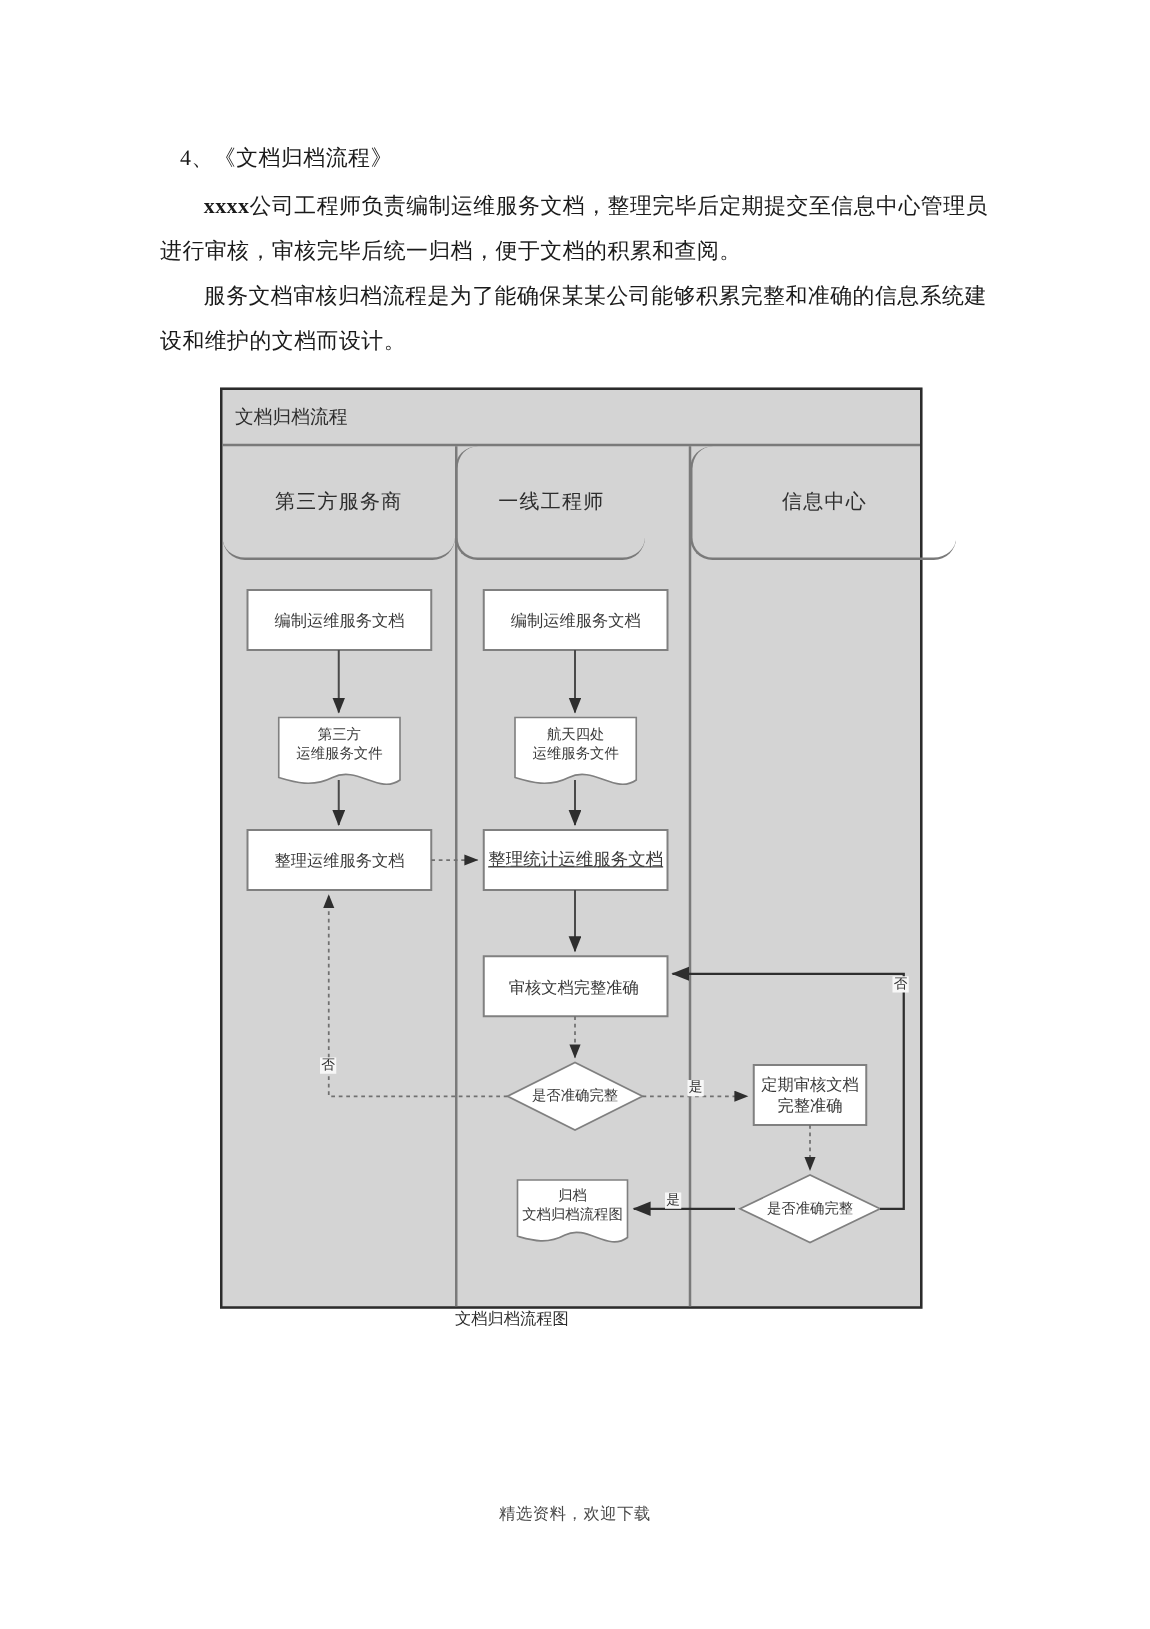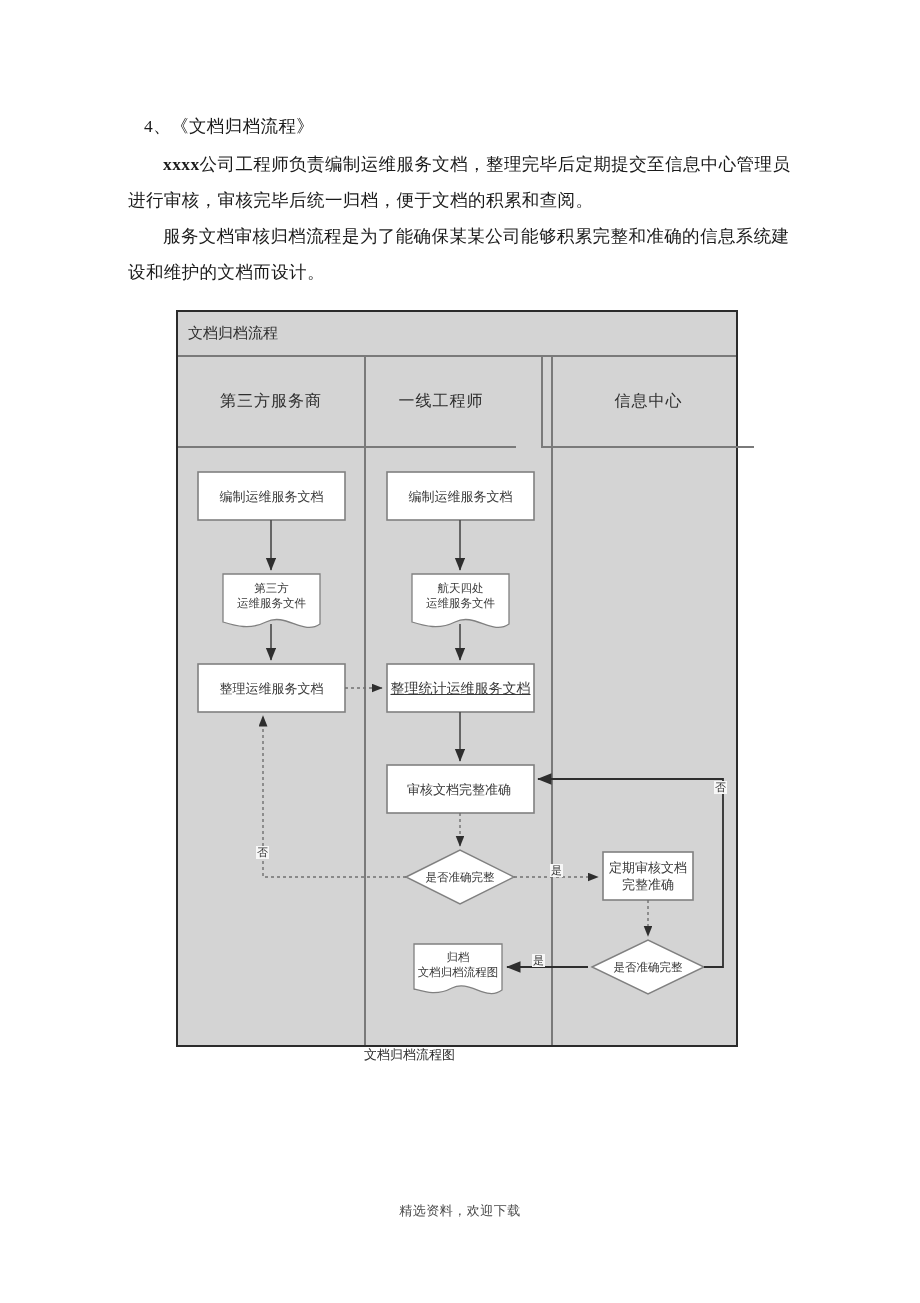--- a/index.html
+++ b/index.html
@@ -70,24 +70,25 @@
     top: 45px;
     height: 91px;
     box-sizing: border-box;
     border-bottom: 2px solid #7a7a7a;
     display: flex;
     align-items: center;
     justify-content: center;
     font-size: 16px;
     color: #2e2e2e;
     letter-spacing: 1px;
+    border-radius: 18px;
   }
   .lane-head.l1 { left: 0px;   width: 186px; }
   .lane-head.l2 { left: 186px; width: 152px; border-left: 2px solid #7a7a7a; }
-  .lane-head.l3 { left: 363px; width: 213px; border-left: 2px solid #7a7a7a; }
+  .lane-head.l3 { left: 374px; width: 213px; border-left: 2px solid #7a7a7a; }
 
   .lane-div {
     position: absolute;
     top: 45px;
     bottom: 0;
     width: 0;
     border-left: 2px solid #7a7a7a;
   }
   .lane-div.d1 { left: 186px; }
   .lane-div.d2 { left: 373px; }

